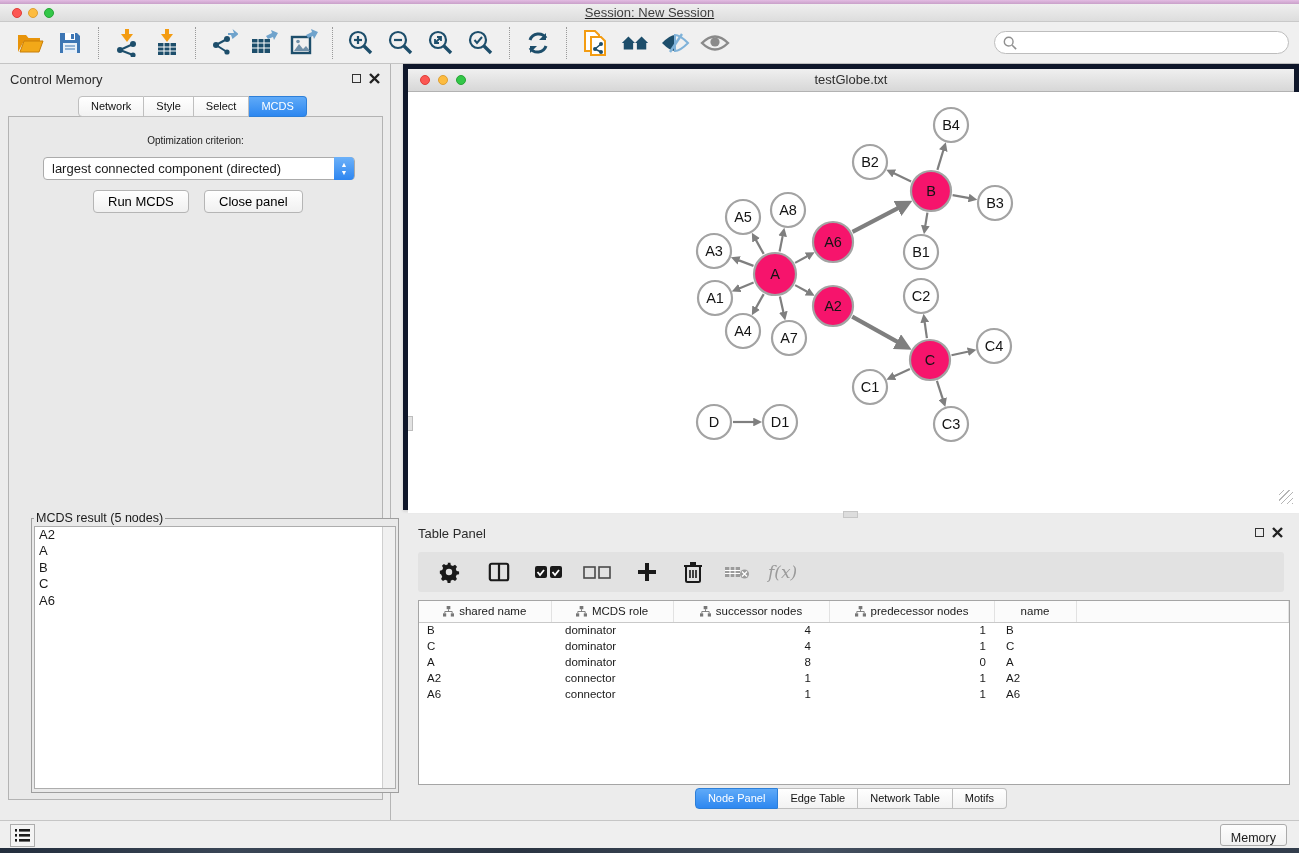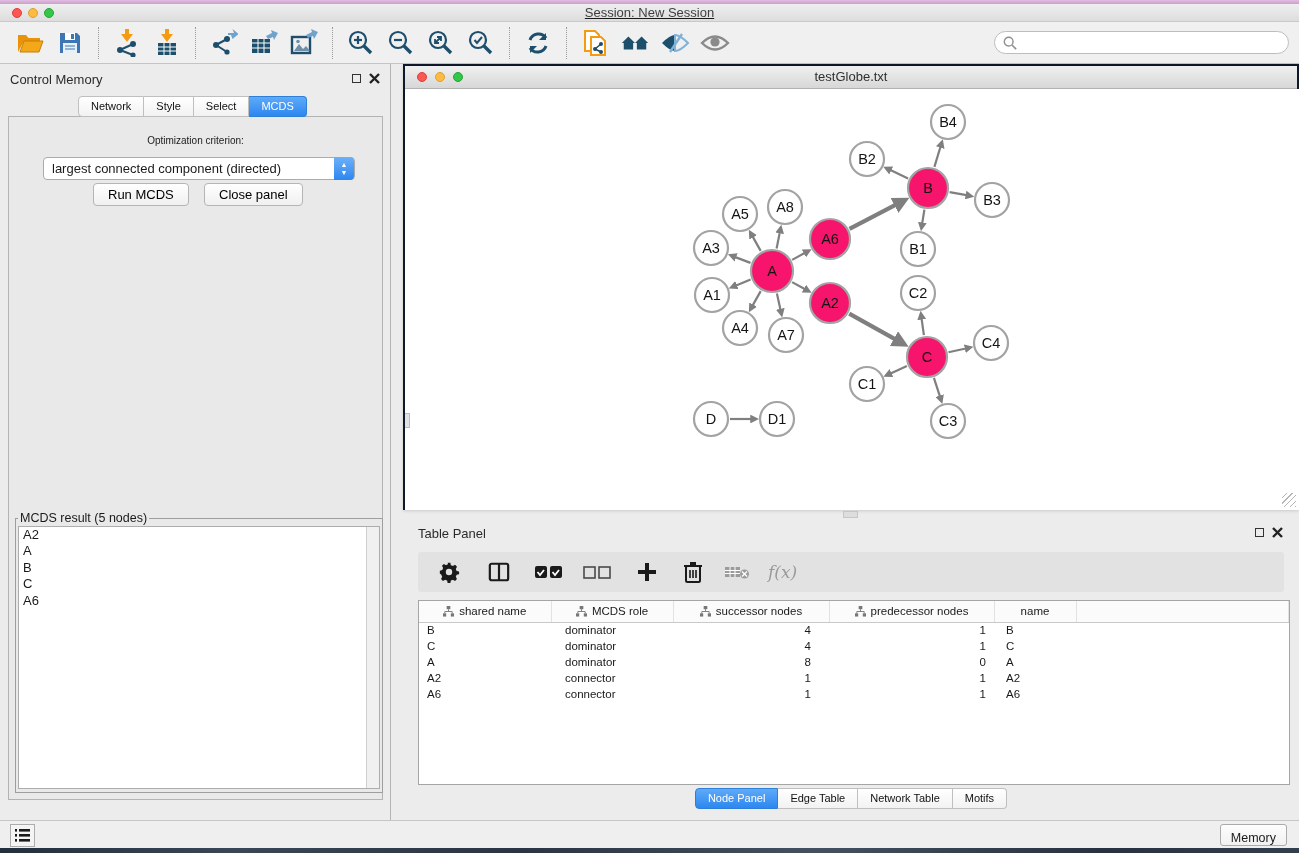--- a/index.html
+++ b/index.html
@@ -44,32 +44,32 @@
   .seg-tab:last-child { border-radius:0 4px 4px 0; }
   .seg-tab.active { background:linear-gradient(#5FAAF8,#2D87F0); color:#fff; border-color:#2D7FD8; }
   #cp-box { position:absolute; left:8px; top:52px; width:375px; height:684px;
     background:#E9E9E9; border:1px solid #B3B3B3; }
   #opt-label { position:absolute; left:0; top:18px; width:100%; text-align:center; font-size:10px; }
   #opt-select { position:absolute; left:34px; top:40px; width:312px; height:23px; background:#fff;
     border:1px solid #ABABAB; border-radius:4px; font-size:13px; line-height:21px; padding-left:8px; }
   #opt-stepper { position:absolute; right:0px; top:-1px; width:20px; height:23px; border-radius:0 4px 4px 0;
     background:linear-gradient(#6CB1F9,#2E86F0); color:#fff; font-size:7px; line-height:8px;
     display:flex; flex-direction:column; align-items:center; justify-content:center; }
-  .cp-button { position:absolute; top:66px; height:23px; background:linear-gradient(#FFFFFF,#F0F0F0);
+  .cp-button { position:absolute; top:73px; height:23px; background:linear-gradient(#FFFFFF,#F0F0F0);
     border:1px solid #B5B5B5; border-radius:4px; font-size:13px; padding:0 14px; line-height:21px; }
-  #mcds-fieldset { position:absolute; left:6px; top:394px; width:368px; height:282px;
+  #mcds-fieldset { position:absolute; left:22px; top:394px; width:368px; height:282px;
     border:1px solid #9E9E9E; background:#E9E9E9; }
   #mcds-fieldset legend { font-size:12.5px; margin-left:2px; padding:0 2px; }
   #mcds-list { position:absolute; left:2px; top:1px; right:2px; bottom:3px; background:#fff; border:1px solid #ADADAD; }
   .mcds-item { font-size:13px; line-height:16.4px; padding-left:4px; }
   #mcds-scroll { position:absolute; right:0; top:0; bottom:0; width:13px; background:#F0F0F0; border-left:1px solid #CFCFCF; }
 
   
   #network-window { left:403px; top:64px; width:896px; height:446px; background:#fff;
-    border:2px solid #0f172a; box-shadow:0 1px 3px rgba(0,0,0,.15); }
+    border:5px solid #0f172a; box-shadow:0 1px 3px rgba(0,0,0,.15); }
   #nw-titlebar { position:absolute; left:0; top:0; width:100%; height:23px;
     background:linear-gradient(#F0F0F0,#D7D7D7); border-bottom:1px solid #B2B2B2; }
   #nw-title { width:100%; text-align:center; font-size:13px; color:#2f2f2f; line-height:22px; }
   #nw-canvas { position:absolute; left:0; top:23px; width:894px; height:421px; background:#fff; }
   #net-svg { width:100%; height:100%; }
   .node-label { font-size:14.5px; fill:#141414; text-anchor:middle; }
   #nw-left-grip { position:absolute; left:0; top:347px; width:5px; height:15px;
     background:#E2E2E2; border:1px solid #BDBDBD; border-left:none; }
   #nw-resize-grip { position:absolute; right:1px; bottom:1px; width:14px; height:14px;
     background:repeating-linear-gradient(135deg, transparent 0 3px, #B5B5B5 3px 4px); }

